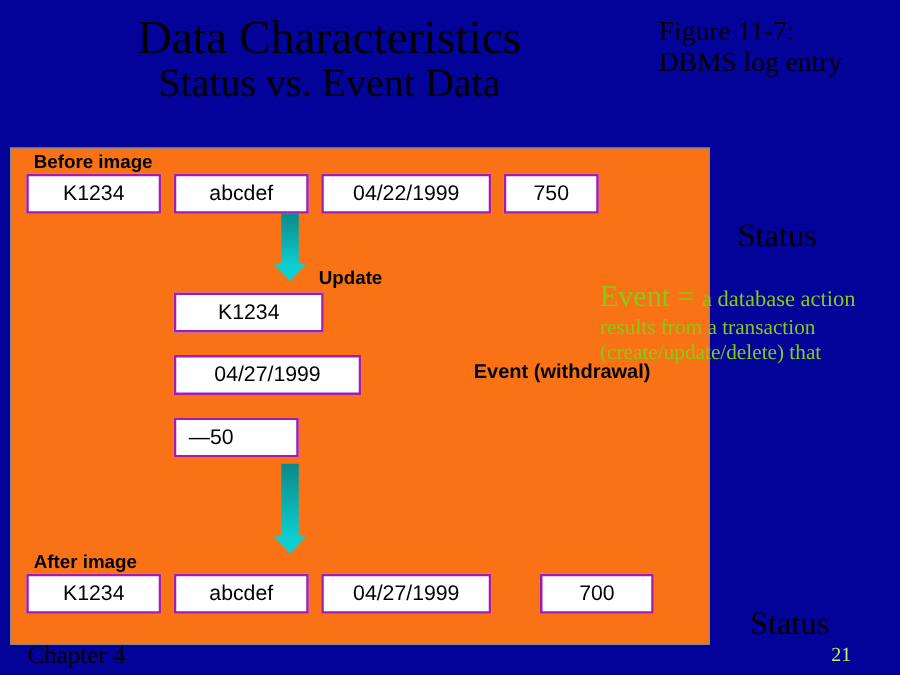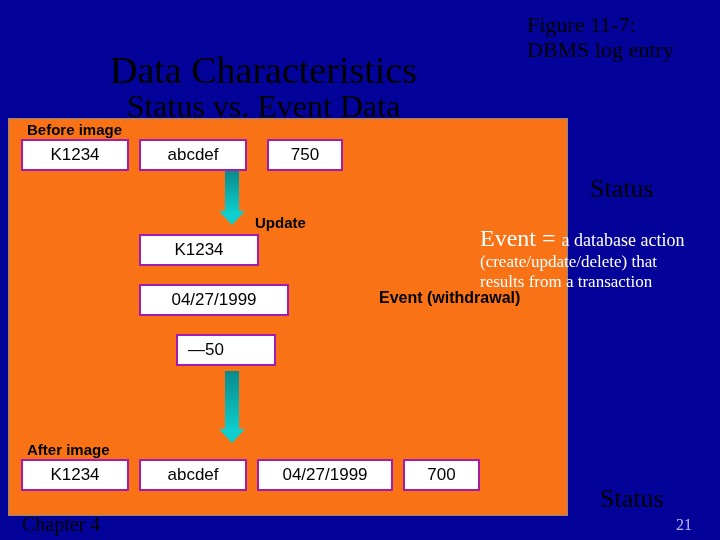--- a/index.html
+++ b/index.html
@@ -16,21 +16,20 @@
     padding: 8px 18px 6px 0;
   }
   .title-block {
     flex: 1;
     text-align: center;
     color: #000;
   }
   .title-main {
     font-size: 38px;
     font-weight: 400;
-    margin-top: 40px;
   }
   .title-sub {
     font-size: 32px;
     font-weight: 400;
     margin-top: -4px;
   }
   .figcap {
     width: 175px;
     color: #000;
     font-size: 22px;
@@ -81,21 +80,21 @@
     border-top: 14px solid #0ecfcf;
   }
   .status-label {
     position: absolute;
     color: #000;
     font-size: 26px;
     margin-top: 24px;
   }
   .event-block {
     position: absolute;
-    color: #ffffff;
+    color: #84cc16;
     width: 240px;
   }
   .event-line1 {
     font-size: 24px;
   }
   .event-line1 .small {
     font-size: 18px;
   }
   .event-rest {
     font-size: 17px;
@@ -103,23 +102,23 @@
   }
   .footer-left {
     position: absolute;
     left: 22px;
     bottom: 4px;
     color: #000;
     font-size: 20px;
   }
   .footer-right {
     position: absolute;
-    right: 28px;
+    right: 39px;
     bottom: 6px;
-    color: #c4b5fd;
+    color: #bef264;
     font-size: 16px;
   }
 </style>
 </head>
 <body>
 
 <div class="header">
   <div class="title-block">
     <div class="title-main">Data Characteristics</div>
     <div class="title-sub">Status vs. Event Data</div>
@@ -130,59 +129,60 @@
   </div>
 </div>
 
 <div class="diagram">
   <div class="section-label" style="left:18px; top:2px;">Before image</div>
   <div class="row" style="left:12px; top:20px;">
     <div class="cell" style="width:108px;">K1234</div>
     <div class="gap"></div>
     <div class="cell" style="width:108px;">abcdef</div>
     <div class="gap"></div>
+    <div class="cell" style="width:136px;">04/22/1999</div>
     <div class="gap"></div>
     <div class="cell" style="width:76px;">750</div>
   </div>
 
   <div class="arrow" style="left:216px; top:52px; height:42px;"></div>
 
   <div class="section-label" style="left:246px; top:95px;">Update</div>
   <div class="row" style="left:130px; top:115px;">
     <div class="cell" style="width:120px;">K1234</div>
   </div>
   <div class="row" style="left:130px; top:165px;">
     <div class="cell" style="width:150px;">04/27/1999</div>
   </div>
-  <div class="row" style="left:130px; top:215px;margin-left:37px;">
+  <div class="row" style="left:130px; top:215px;">
     <div class="cell" style="width:100px; text-align:left;">—50</div>
   </div>
 
   <div class="section-label" style="left:370px; top:170px; font-size:16px;">Event (withdrawal)</div>
 
   <div class="arrow" style="left:216px; top:252px; height:60px;"></div>
 
   <div class="section-label" style="left:18px; top:322px;">After image</div>
   <div class="row" style="left:12px; top:340px;">
     <div class="cell" style="width:108px;">K1234</div>
     <div class="gap"></div>
     <div class="cell" style="width:108px;">abcdef</div>
     <div class="gap"></div>
     <div class="cell" style="width:136px;">04/27/1999</div>
     <div class="gap"></div>
-    <div class="cell" style="width:77px;">700</div>
+    <div class="cell" style="width:91px;margin-left:29px;">700</div>
   </div>
 </div>
 
 <div class="status-label" style="left:590px; top:150px;">Status</div>
 
 <div class="event-block" style="left:480px; top:225px;">
   <div class="event-line1">
     <span>Event = </span><span class="small">a database action</span>
   </div>
+  <div class="event-rest">results from a transaction</div>
   <div class="event-rest">(create/update/delete) that</div>
-  <div class="event-rest">results from a transaction</div>
 </div>
 
 <div class="status-label" style="left:600px; top:460px;">Status</div>
 
 <div class="footer-left">Chapter 4</div>
 <div class="footer-right">21</div>
 
 </body></html>

